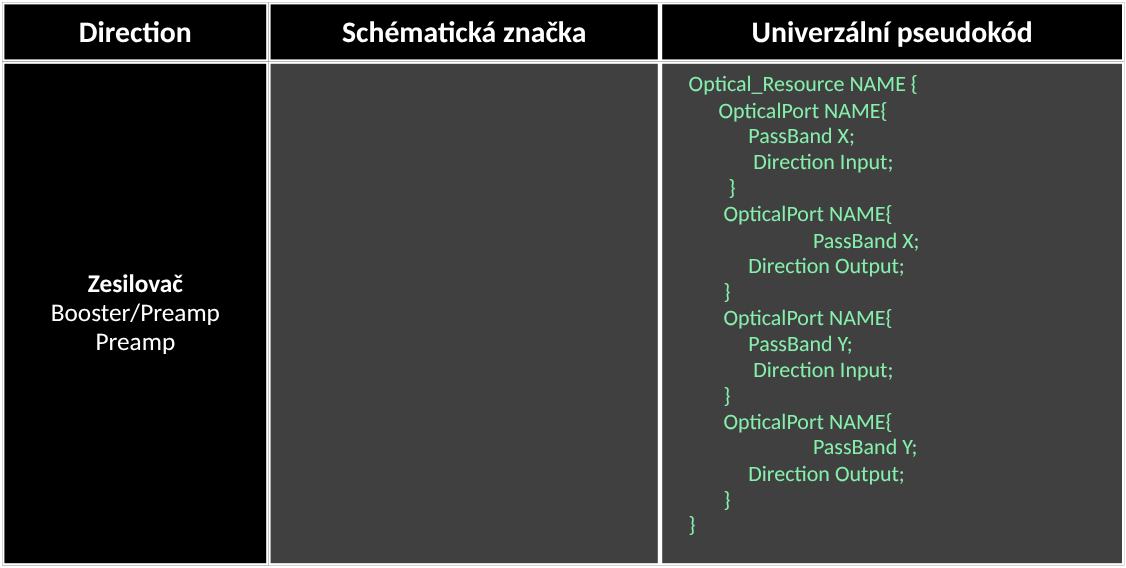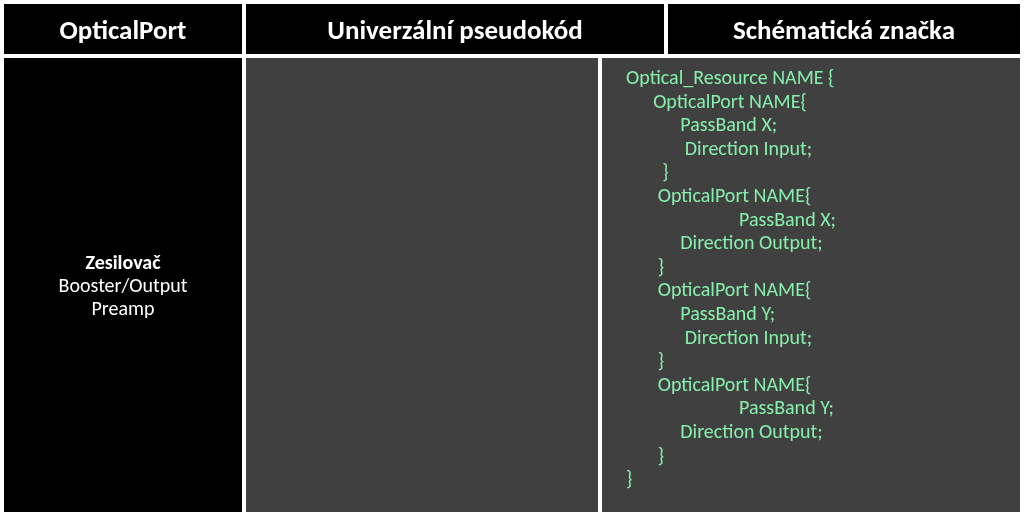--- a/index.html
+++ b/index.html
@@ -45,21 +45,21 @@
     font-weight: 700;
     font-size: 27px;
   }
 
   .body-col1 {
     background: #000000;
     color: #ffffff;
     flex-direction: column;
     text-align: right;
     line-height: 1.15;
-    font-size: 20px;
+    font-size: 23px;
     font-weight: 400;
   }
   .body-col1 .title {
     font-weight: 700;
   }
 
   .body-col2 {
     background: #404040;
   }
 
@@ -75,28 +75,28 @@
     font-size: 20px;
     line-height: 1.18;
     white-space: pre;
   }
 </style>
 </head>
 <body>
 
 <div class="table">
   <div class="header-row">
-    <div class="cell header-cell col-1">OpticalPort</div>
+    <div class="cell header-cell col-1">Direction</div>
+    <div class="cell header-cell col-2">Schématická značka</div>
     <div class="cell header-cell col-3">Univerzální pseudokód</div>
-    <div class="cell header-cell col-2">Schématická značka</div>
   </div>
   <div class="body-row">
     <div class="cell body-col1 col-1">
       <div class="title">Zesilovač</div>
-      <div>Booster/Output</div>
+      <div>Booster/Preamp</div>
       <div>Preamp</div>
     </div>
     <div class="cell body-col2 col-2"></div>
     <div class="cell body-col3 col-3">
       <div class="code-block">Optical_Resource NAME {
       OpticalPort NAME{
             PassBand X;
              Direction Input;
         }
        OpticalPort NAME{

